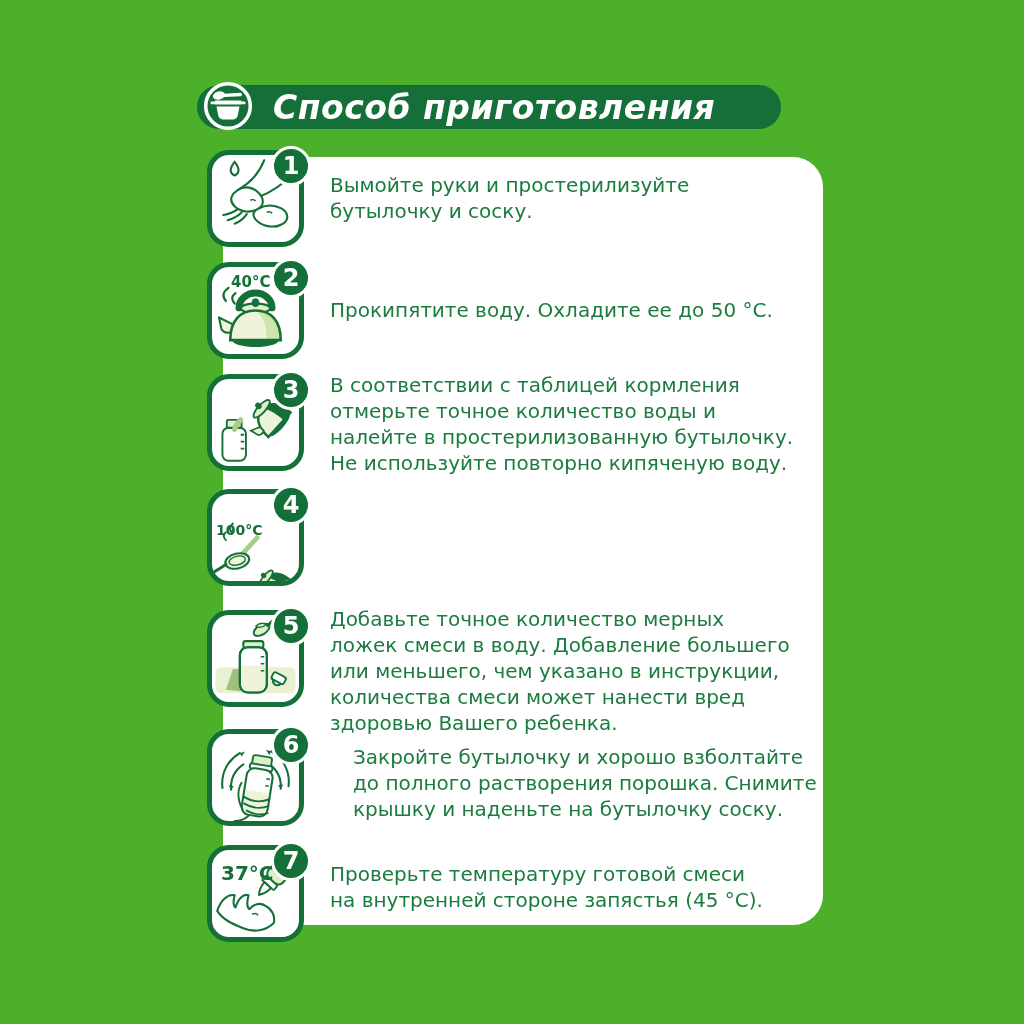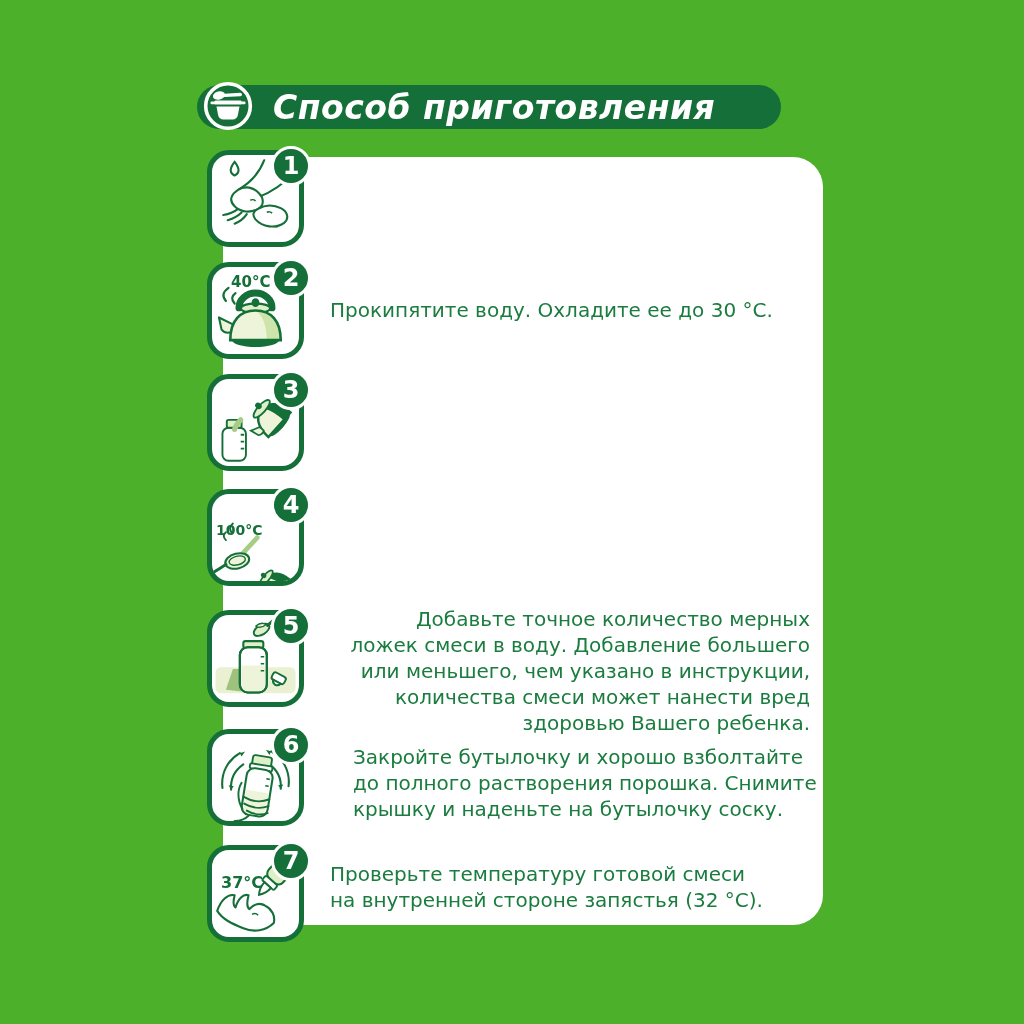--- a/index.html
+++ b/index.html
@@ -53,33 +53,33 @@
     background:var(--dark);border:3px solid #ffffff;border-radius:50%;
     color:#ffffff;font-size:24px;font-weight:bold;
     display:flex;align-items:center;justify-content:center;z-index:4;
   }
   .temp-label{
     position:absolute;top:8px;left:8px;z-index:3;
     color:var(--dark);font-size:15px;font-weight:bold;white-space:nowrap;
   }
   .step-2 .temp-label{left:50%;transform:translateX(-62%);top:6px;}
   .step-4 .temp-label{top:28px;left:4px;font-size:14px;}
-  .step-7 .temp-label{top:23px;left:9px;font-size:16px;}
+  .step-7 .temp-label{top:11px;left:9px;font-size:20px;}
   .temp-label:empty{display:none;}
 
   .step-text{
     position:absolute;left:330px;width:480px;
     color:var(--text);font-size:20px;line-height:26px;
     white-space:pre;z-index:2;
   }
   .step-1 .icon-box{top:150px;} .step-1 .step-text{top:172px;}
   .step-2 .icon-box{top:262px;padding-left:12px;} .step-2 .step-text{top:297px;}
   .step-3 .icon-box{top:374px;} .step-3 .step-text{top:372px;}
   .step-4 .icon-box{top:489px;} .step-4 .step-text{top:480px;}
-  .step-5 .icon-box{top:610px;} .step-5 .step-text{top:606px;text-align:right;}
+  .step-5 .icon-box{top:610px;} .step-5 .step-text{top:606px;}
   .step-6 .icon-box{top:729px;} .step-6 .step-text{top:744px;margin-left:23px;}
   .step-7 .icon-box{top:845px;} .step-7 .step-text{top:861px;}
 </style>
 </head>
 <body>
 
 <div class="stage">
 
   <div class="panel"></div>
 
@@ -115,20 +115,22 @@
   </g>
   <path d="M30 40 C38 35 48 37 54 44 C60 50 60 58 53 62 C44 67 33 66 26 59 C19 52 22 45 30 40 Z" fill="#fff" stroke="#156f38" stroke-width="2.4"></path>
   <path d="M53 62 C61 57 71 57 79 61 C87 65 89 73 83 78 C73 85 58 83 50 74 C46 69 47 65 53 62 Z" fill="#fff" stroke="#156f38" stroke-width="2.4"></path>
   <path d="M44 52 a4 3 0 0 1 6 1" fill="none" stroke="#156f38" stroke-width="1.8"></path>
   <path d="M63 66 a4 3 0 0 1 6 1" fill="none" stroke="#156f38" stroke-width="1.8"></path>
 </svg>
           </span>
 
       <span class="num-badge">1</span>
     </div>
+    <p class="step-text">Вымойте руки и простерилизуйте
+бутылочку и соску.</p>
   </div>
 
   <div class="step step-2">
     <div class="icon-box">
       <span class="icon-art">
             <svg viewBox="0 0 100 100">
   <g fill="none" stroke="#156f38" stroke-width="2.6" stroke-linecap="round">
     <path d="M27 30 q-7 5 -1 12"></path>
     <path d="M19 24 q-10 7 -3 15"></path>
   </g>
@@ -138,21 +140,21 @@
   <path d="M24 66 L8 58 L11 72 C15 77 20 76 24 74 Z" fill="#eef4d9" stroke="#156f38" stroke-width="2.4" stroke-linejoin="round"></path>
   <path d="M21 84 C21 62 32 50 50 50 C68 50 79 62 79 84 Z" fill="#eef4d9" stroke="none"></path>
   <path d="M50 50 C68 50 79 62 79 84 L63 84 C63 66 57 54 50 50 Z" fill="#cde5ab"></path>
   <path d="M21 84 C21 62 32 50 50 50 C68 50 79 62 79 84 Z" fill="none" stroke="#156f38" stroke-width="3"></path>
   <path d="M23 84 a27 8 0 0 0 54 0 Z" fill="#156f38"></path>
 </svg>
           </span>
       <span class="temp-label">40°С</span>
       <span class="num-badge">2</span>
     </div>
-    <p class="step-text">Прокипятите воду. Охладите ее до 30 °С.</p>
+    <p class="step-text">Прокипятите воду. Охладите ее до 50 °С.</p>
   </div>
 
   <div class="step step-3">
     <div class="icon-box">
       <span class="icon-art">
             <svg viewBox="0 0 100 100">
   <g fill="#fff" stroke="#156f38" stroke-width="2.2">
     <rect x="12" y="56" width="27" height="38" rx="7"></rect>
     <rect x="17" y="47" width="17" height="9" rx="2" fill="#dff0c8"></rect>
     <line x1="33" y1="64" x2="37" y2="64"></line>
@@ -167,20 +169,24 @@
     <ellipse cx="63" cy="32.5" rx="13" ry="4.5" fill="#dff0c8" stroke="#156f38" stroke-width="2.2"></ellipse>
     <ellipse cx="63" cy="27.5" rx="3.4" ry="4" fill="#156f38"></ellipse>
     <path d="M46 60 a17 5 0 0 0 34 0 Z" fill="#156f38"></path>
     <path d="M46 45 L36 40 L38 50 C41 53 44 52 46 51 Z" fill="#eef4d9" stroke="#156f38" stroke-width="2"></path>
   </g>
 </svg>
           </span>
 
       <span class="num-badge">3</span>
     </div>
+    <p class="step-text">В соответствии с таблицей кормления
+отмерьте точное количество воды и
+налейте в простерилизованную бутылочку.
+Не используйте повторно кипяченую воду.</p>
   </div>
 
   <div class="step step-4">
     <div class="icon-box">
       <span class="icon-art">
             <svg viewBox="0 0 100 100">
   <g fill="none" stroke="#156f38" stroke-width="2.2" stroke-linecap="round">
     <path d="M16 44 q-5 4 0 9"></path>
     <path d="M24 34 q-6 5 -1 11"></path>
   </g>
@@ -291,16 +297,16 @@
   <path d="M59 62 c3.5 4.5 3.5 7.5 0 9 c-3.5 -1.5 -3.5 -4.5 0 -9" fill="#fff" stroke="#156f38" stroke-width="2"></path>
   <path d="M61 76 c2.5 3.5 2.5 5.5 0 6.6 c-2.5 -1.1 -2.5 -3.1 0 -6.6" fill="#fff" stroke="#156f38" stroke-width="1.8"></path>
   <path d="M6 70 C10 58 18 50 26 52 C24 60 24 64 27 66 C30 56 36 50 42 52 C40 60 40 66 43 68 C48 62 55 60 61 64 C69 68 73 76 71 84 C62 93 48 95 36 90 C24 85 12 80 6 70 Z" fill="#fff" stroke="#156f38" stroke-width="2.4" stroke-linejoin="round"></path>
   <path d="M46 74 a5 4 0 0 1 7 1" fill="none" stroke="#156f38" stroke-width="1.8"></path>
 </svg>
           </span>
       <span class="temp-label">37°С</span>
       <span class="num-badge">7</span>
     </div>
     <p class="step-text">Проверьте температуру готовой смеси
-на внутренней стороне запястья (32 °С).</p>
+на внутренней стороне запястья (45 °С).</p>
   </div>
 </div>
 </div>
 
 </body></html>

